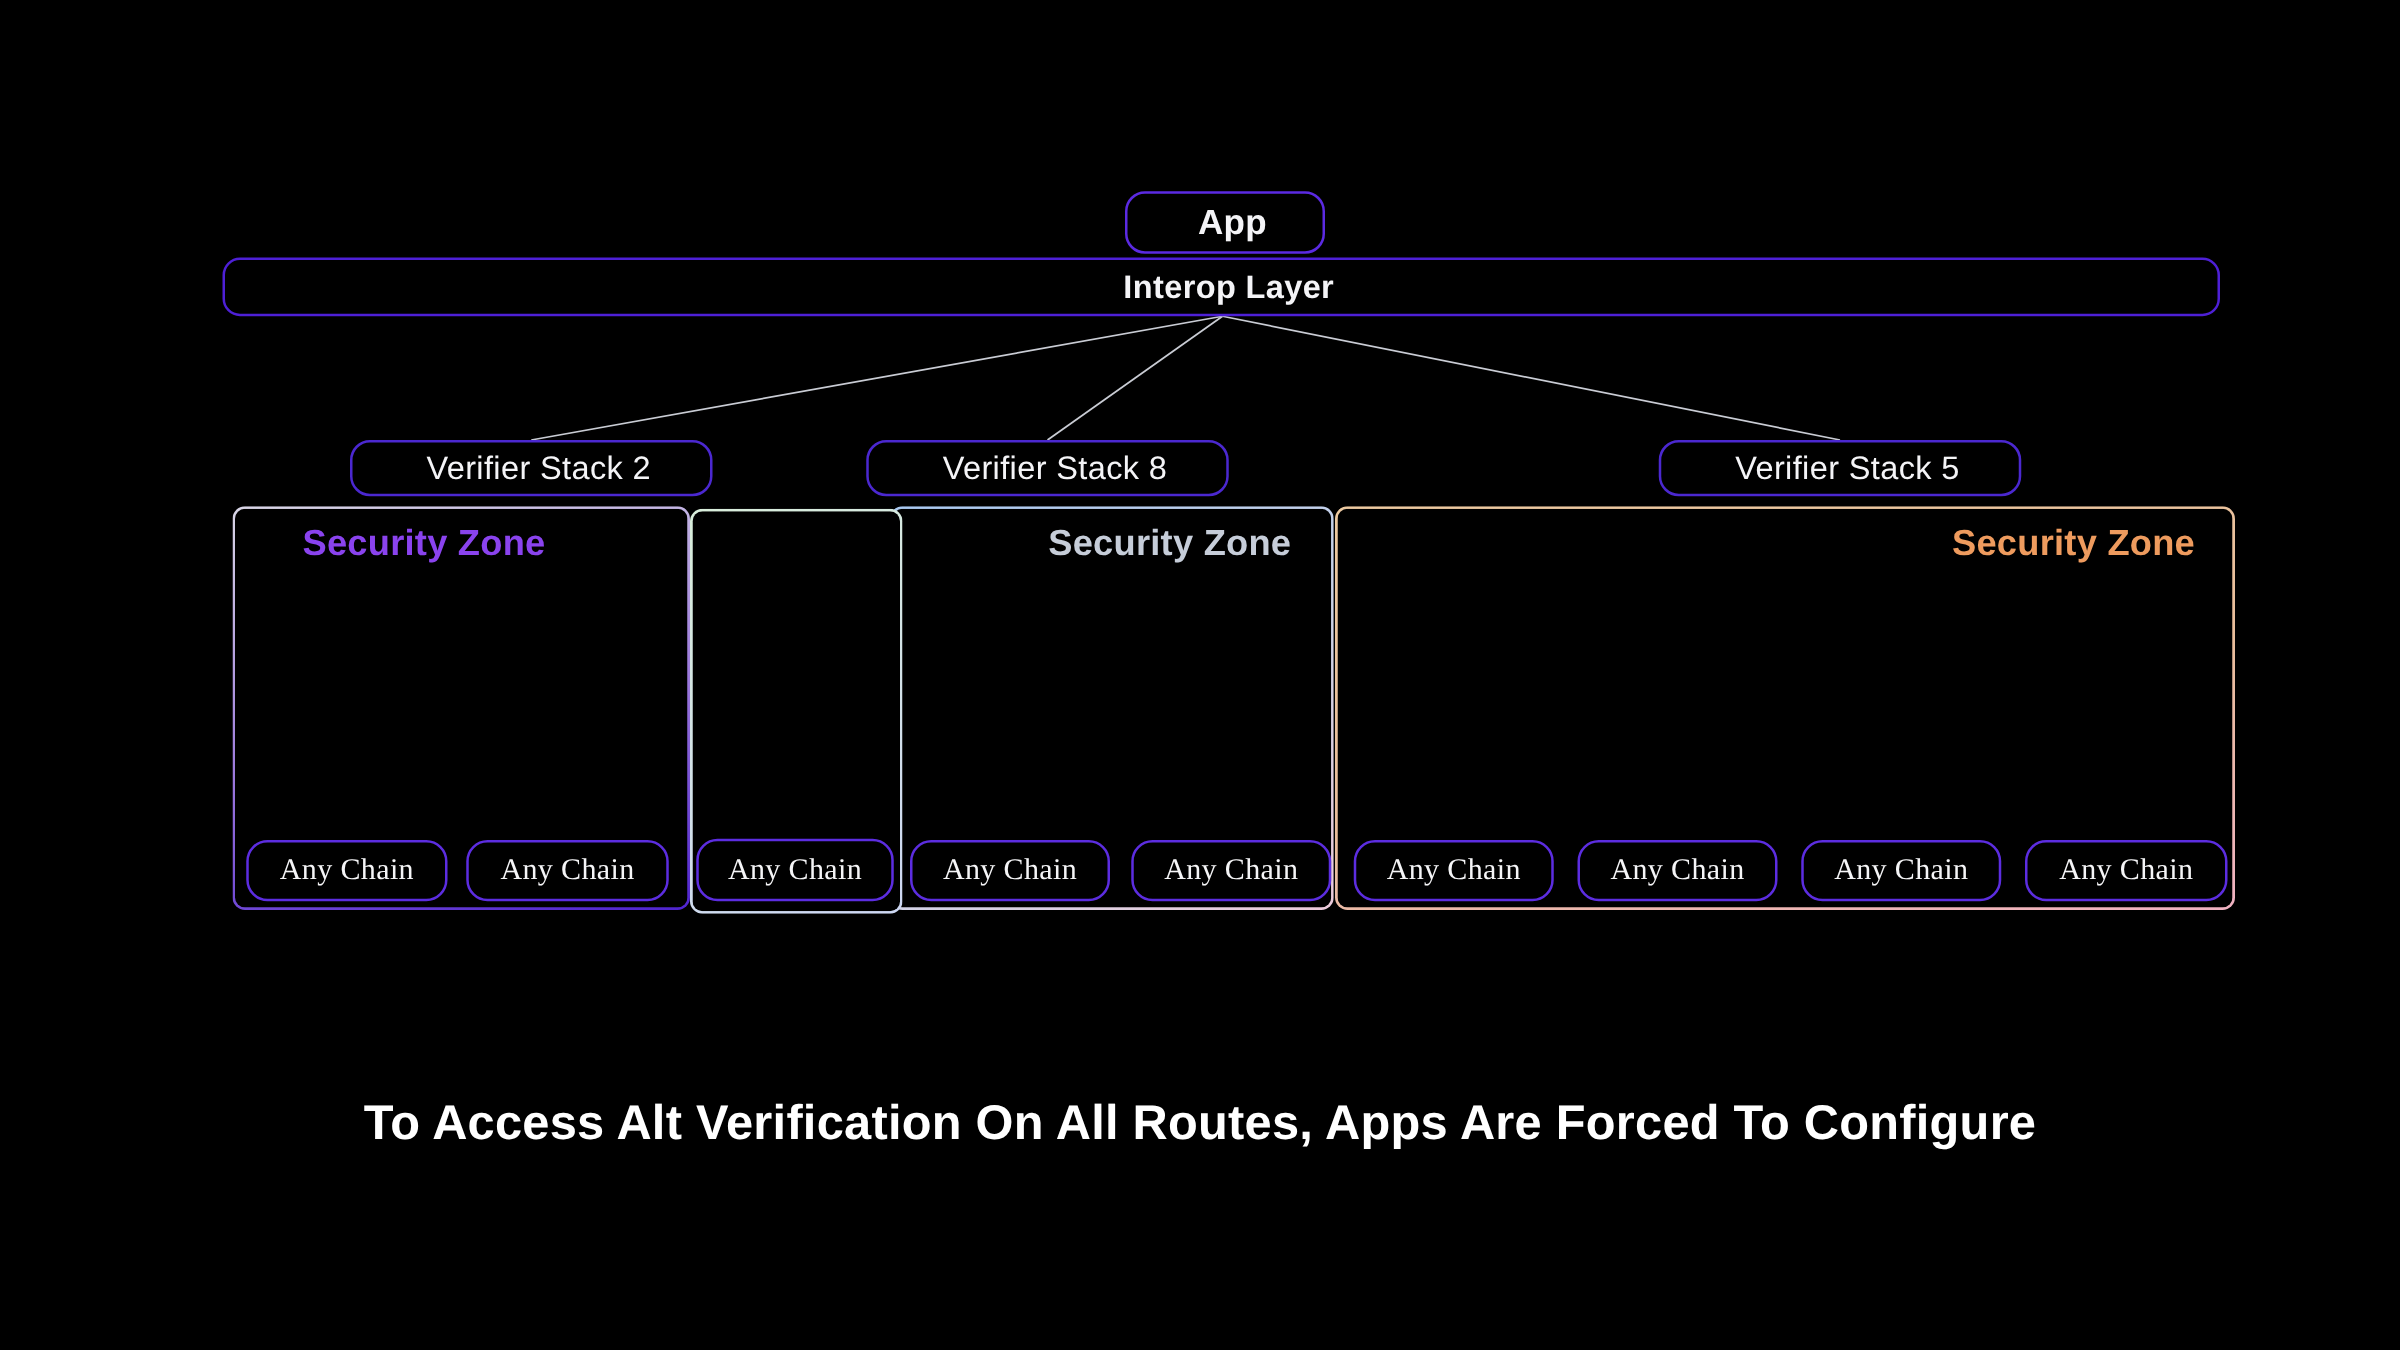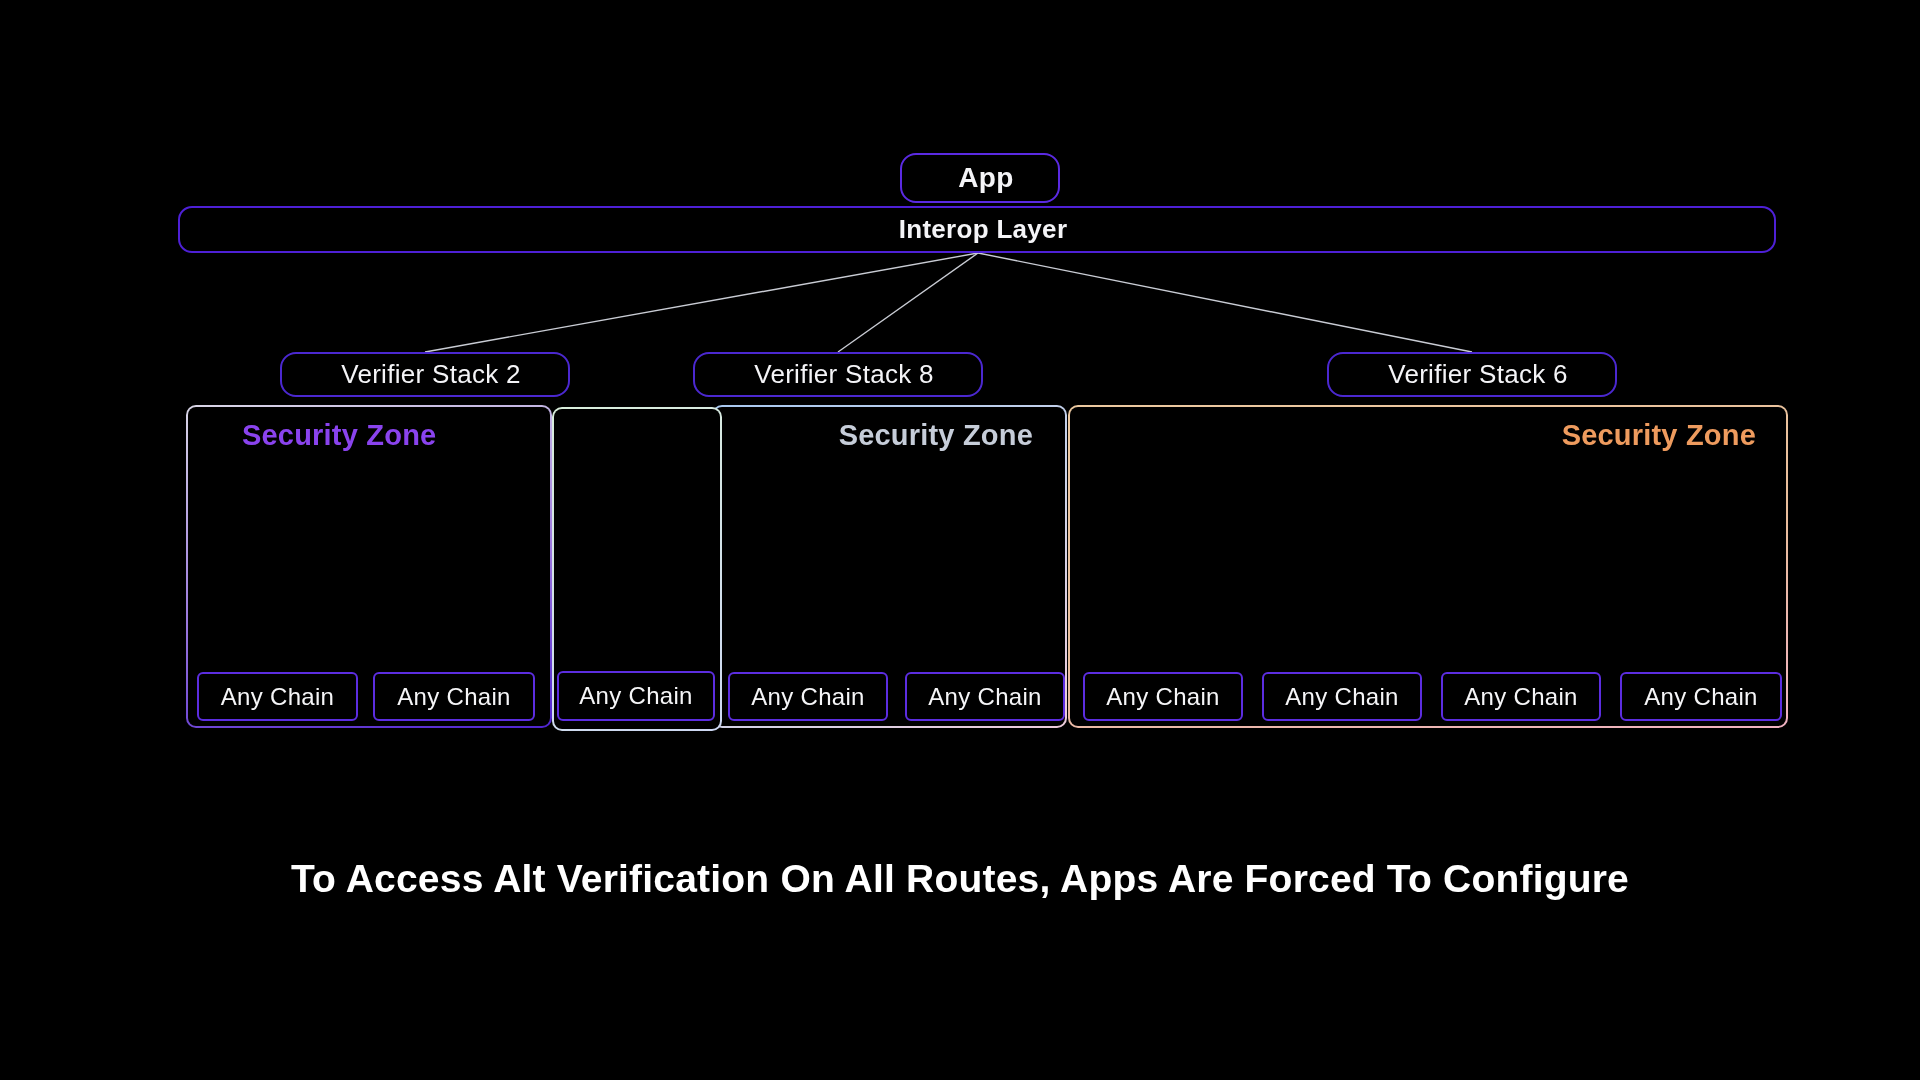--- a/index.html
+++ b/index.html
@@ -34,45 +34,45 @@
         box-sizing:border-box;border:2px solid transparent;border-radius:10px;z-index:3;
         background:linear-gradient(#000,#000) padding-box,
                    linear-gradient(155deg,#d9eedb 0%,#cdd7f3 100%) border-box;}
 
   .zone-label{position:absolute;top:12px;font-size:29px;font-weight:700;letter-spacing:.2px;margin-left:44px;}
   .zone1 .zone-label{left:10px;color:#8a43ee;}
   .zone2 .zone-label{right:32px;color:#c6cdd9;}
   .zone3 .zone-label{right:30px;color:#ee9b5e;}
 
   .chain{position:absolute;top:265px;height:49px;box-sizing:border-box;background:#000;
-        border:2px solid #5c2de0;border-radius:6px;display:flex;align-items:center;
-        justify-content:center;color:#f5f5f7;font-size:24px;letter-spacing:.3px;z-index:4;}
+        border:2px solid #5c2de0;border-radius:17px;display:flex;align-items:center;
+        justify-content:center;color:#f5f5f7;font-size:24px;letter-spacing:.3px;z-index:4;font-family:Liberation Serif, serif;}
   .overlap .chain{top:262px;height:50px;}
 
-  #caption{position:absolute;left:0;top:852px;width:1920px;text-align:center;
+  #caption{position:absolute;left:0;top:872px;width:1920px;text-align:center;
         color:#fff;font-size:39px;font-weight:700;line-height:54px;letter-spacing:.2px;}
 </style>
 </head>
 <body>
 
 <div id="canvas">
 
   <svg id="lines" width="1920" height="1080">
     <line x1="978" y1="253" x2="425" y2="352" stroke="#c9ccd4" stroke-width="1.4"></line>
     <line x1="978" y1="253" x2="838" y2="352" stroke="#c9ccd4" stroke-width="1.4"></line>
     <line x1="978" y1="253" x2="1472" y2="352" stroke="#c9ccd4" stroke-width="1.4"></line>
   </svg>
 
   <div class="node app">App</div>
 
   <div class="node interop">Interop Layer</div>
 
   <div class="node verifier" id="vs2">Verifier Stack 2</div>
   <div class="node verifier" id="vs3">Verifier Stack 8</div>
-  <div class="node verifier" id="vs4">Verifier Stack 6</div>
+  <div class="node verifier" id="vs4">Verifier Stack 5</div>
 
   <div class="zone zone1">
     <div class="zone-label">Security Zone</div>
     <div class="chain" style="left:9px;width:161px;">Any Chain</div>
     <div class="chain" style="left:185px;width:162px;">Any Chain</div>
   </div>
 
   <div class="zone zone2">
     <div class="zone-label">Security Zone</div>
     <div class="chain" style="left:14px;width:160px;">Any Chain</div>

